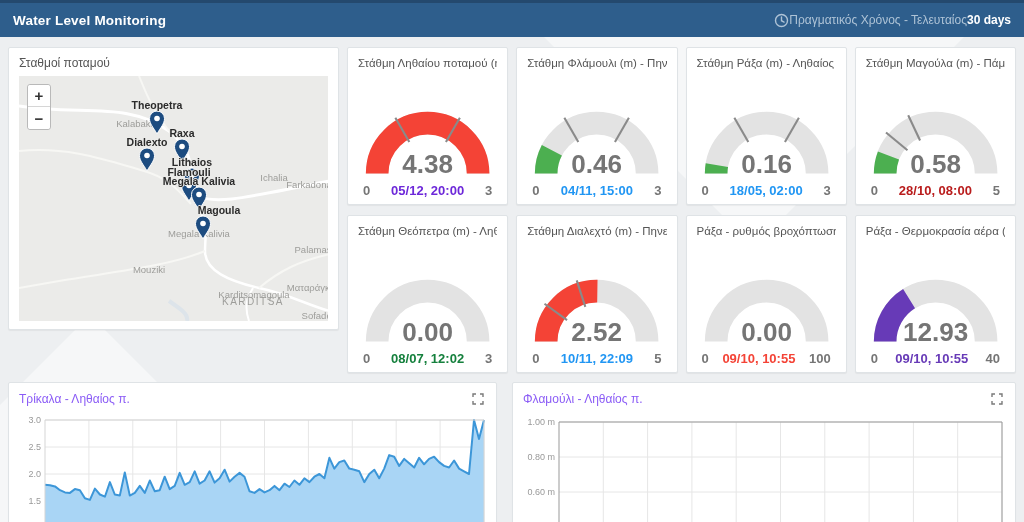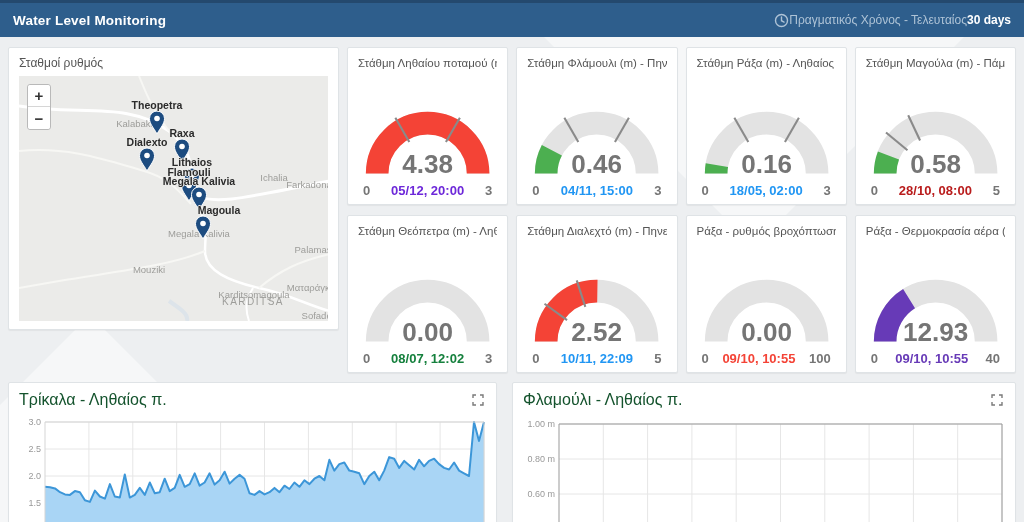--- a/index.html
+++ b/index.html
@@ -69,21 +69,21 @@
   .gauge-footer { display:flex; justify-content:space-between; align-items:baseline; padding:1px 5px 0; }
   .gauge-min,.gauge-max { font-size:13px; font-weight:bold; color:#757575; }
   .gauge-date { font-size:13px; font-weight:bold; }
 
   
   .bottom-row { display:flex; gap:15px; margin-top:9px; }
   .chart-panel { height:178px; padding:8px 10px; overflow:hidden; }
   .chart-left { width:489px; flex:none; }
   .chart-right { flex:1; }
   .chart-header { display:flex; justify-content:space-between; align-items:center; margin-bottom:5px; }
-  .chart-title { font-size:16px; color:#14532d; }
+  .chart-title { font-size:12px; color:#8b5cf6; }
   .expand-btn { background:none; border:none; cursor:pointer; padding:2px; line-height:0; }
   .chart-svg { width:100%; display:block; }
 </style>
 </head>
 <body>
 
 <div class="bg-deco d1"></div>
 <div class="bg-deco d2"></div>
 
 <div class="header">
@@ -95,21 +95,21 @@
     </svg>
     <span>Πραγματικός Χρόνος - Τελευταίος</span>
     <span class="strong">30 days</span>
   </span>
 </div>
 
 <div class="content">
   <div class="top-row">
 
     <div class="panel map-panel">
-      <div class="panel-title">Σταθμοί ρυθμός</div>
+      <div class="panel-title">Σταθμοί ποταμού</div>
       <div class="map-area">
         <svg class="map-roads" width="311" height="245" viewBox="0 0 311 245">
           <rect x="0" y="0" width="311" height="245" fill="#ebebe9"></rect>
           <path d="M0 30 C 60 40, 110 25, 150 55 C 175 75, 170 90, 178 120" stroke="#ffffff" stroke-width="3" fill="none"></path>
           <path d="M0 75 C 50 70, 90 85, 125 95 C 150 102, 160 115, 172 128" stroke="#f7f7f4" stroke-width="2" fill="none"></path>
           <path d="M178 120 C 200 130, 240 118, 311 105" stroke="#ffffff" stroke-width="3" fill="none"></path>
           <path d="M178 128 C 190 150, 186 160, 186 175 C 186 195, 210 205, 240 212 C 270 218, 290 230, 311 235" stroke="#ffffff" stroke-width="2.5" fill="none"></path>
           <path d="M186 175 C 150 190, 100 195, 40 205 L 0 212" stroke="#f7f7f4" stroke-width="2" fill="none"></path>
           <path d="M240 212 C 260 195, 280 185, 311 178" stroke="#f7f7f4" stroke-width="2" fill="none"></path>
           <path d="M120 0 C 130 25, 135 35, 150 55" stroke="#f7f7f4" stroke-width="2" fill="none"></path>

